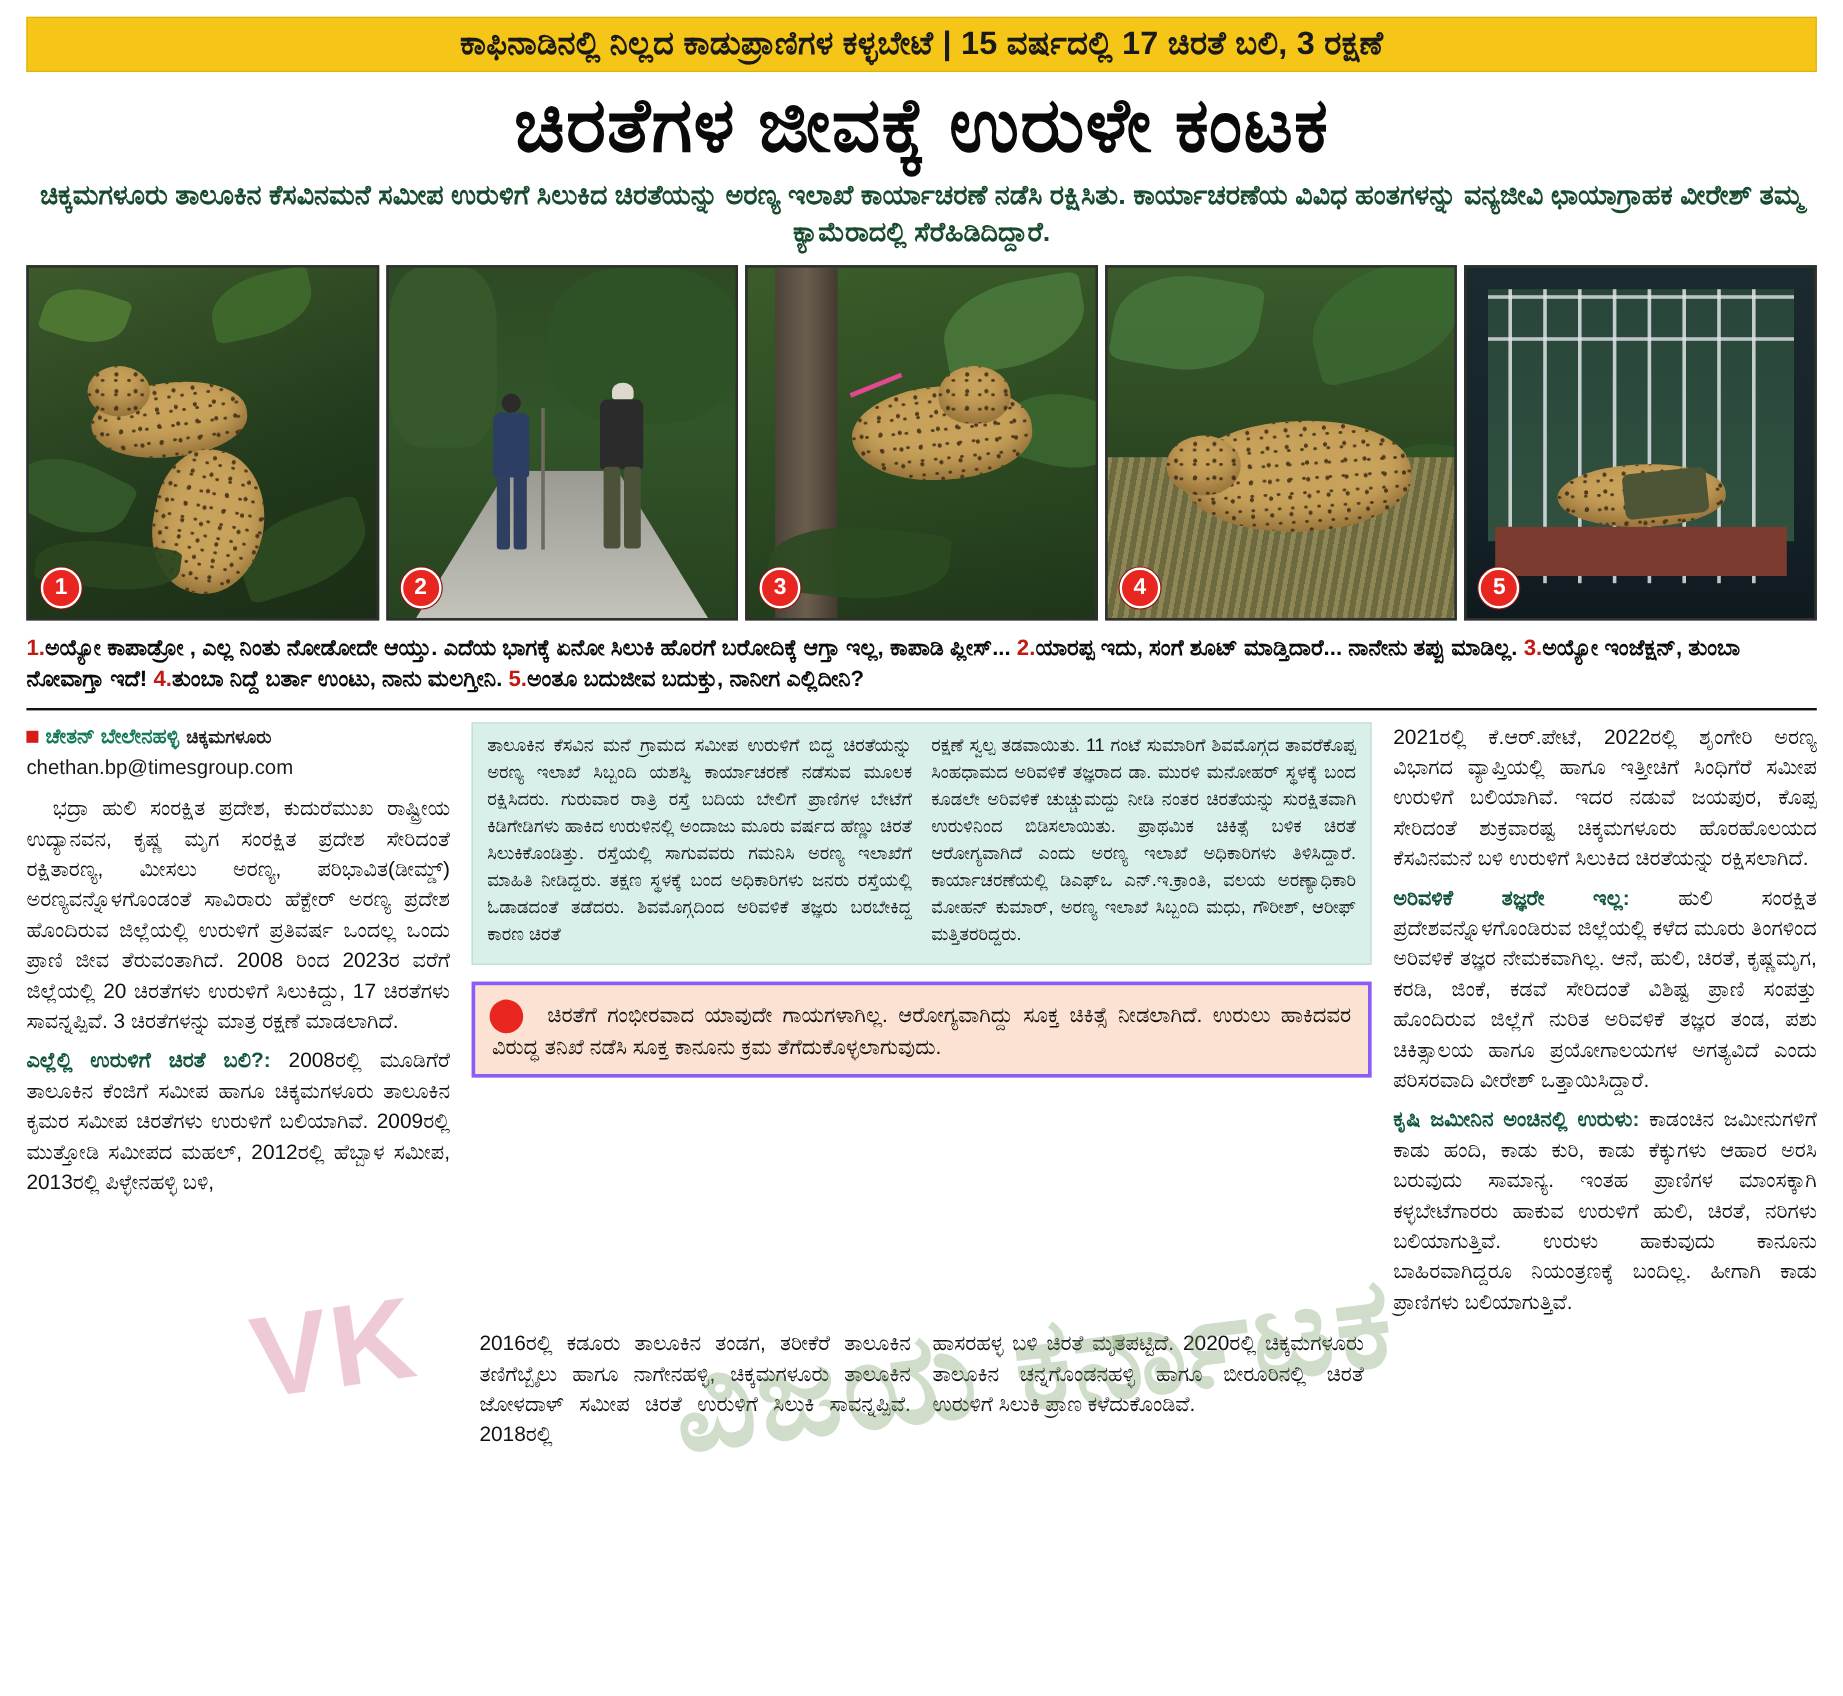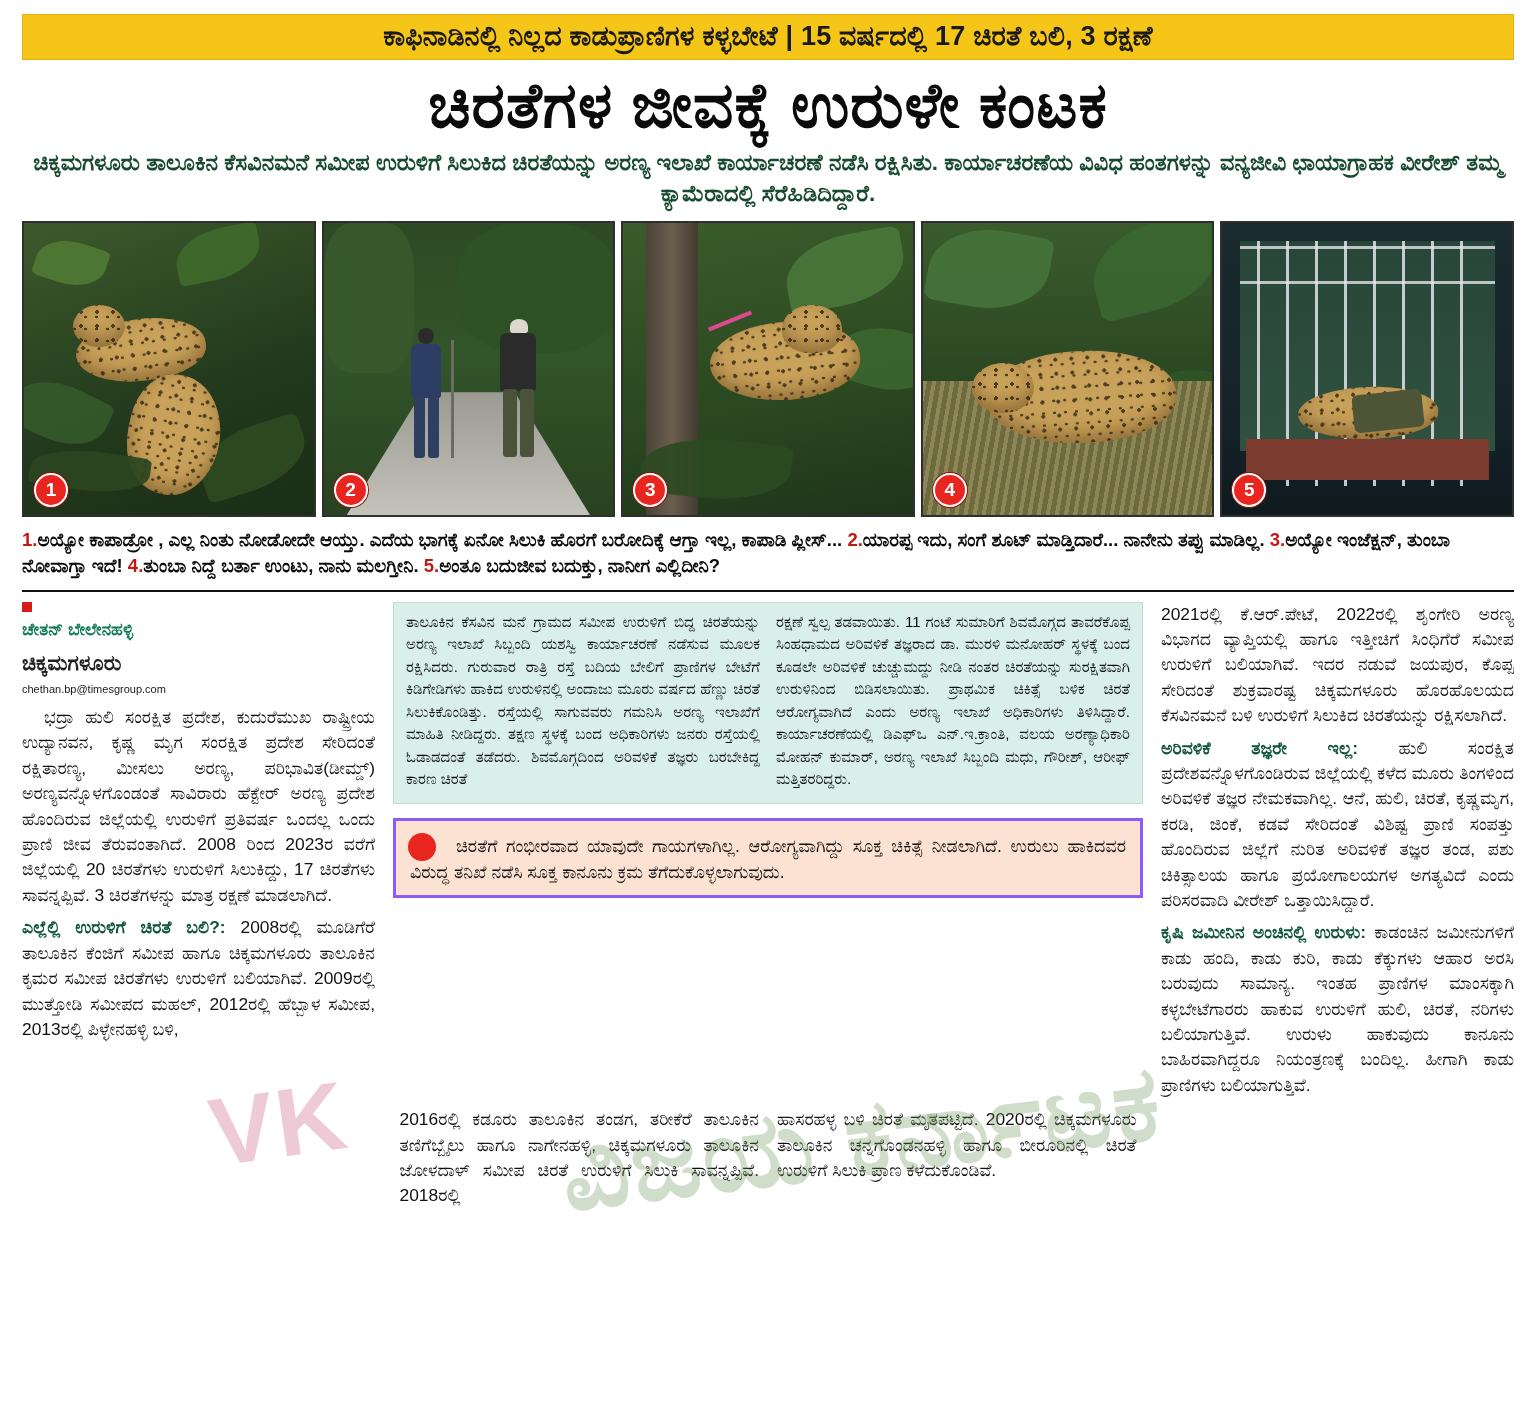--- a/index.html
+++ b/index.html
@@ -176,32 +176,31 @@
     text-align: justify;
   }
   .col.wide { width: 760px; }
   .byline {
     display: flex;
     align-items: baseline;
     gap: 6px;
     font-weight: bold;
     font-size: 17px;
     margin-bottom: 2px;
-    flex-direction: column;
   }
   .sq {
     width: 10px; height: 10px;
     background: #d61c16;
     display: inline-block;
   }
   .byline .name { color: #137a5a; }
-  .byline .place { color: #222; font-size: 21px; font-family: Liberation Serif, serif; }
+  .byline .place { color: #222; font-size: 15px; font-family: Liberation Serif, serif; }
   .email {
     color: #1a1a1a;
-    font-size: 11px;
+    font-size: 17px;
     margin-bottom: 8px;
   }
   .col p { margin: 0 0 7px 0; text-indent: 22px; }
   .col p.noindent { text-indent: 0; }
   .subhead { font-weight: bold; color: #10553a; }
 
   
   .teal-box {
     background: #d9efe9;
     border: 1px solid #bcddd4;

